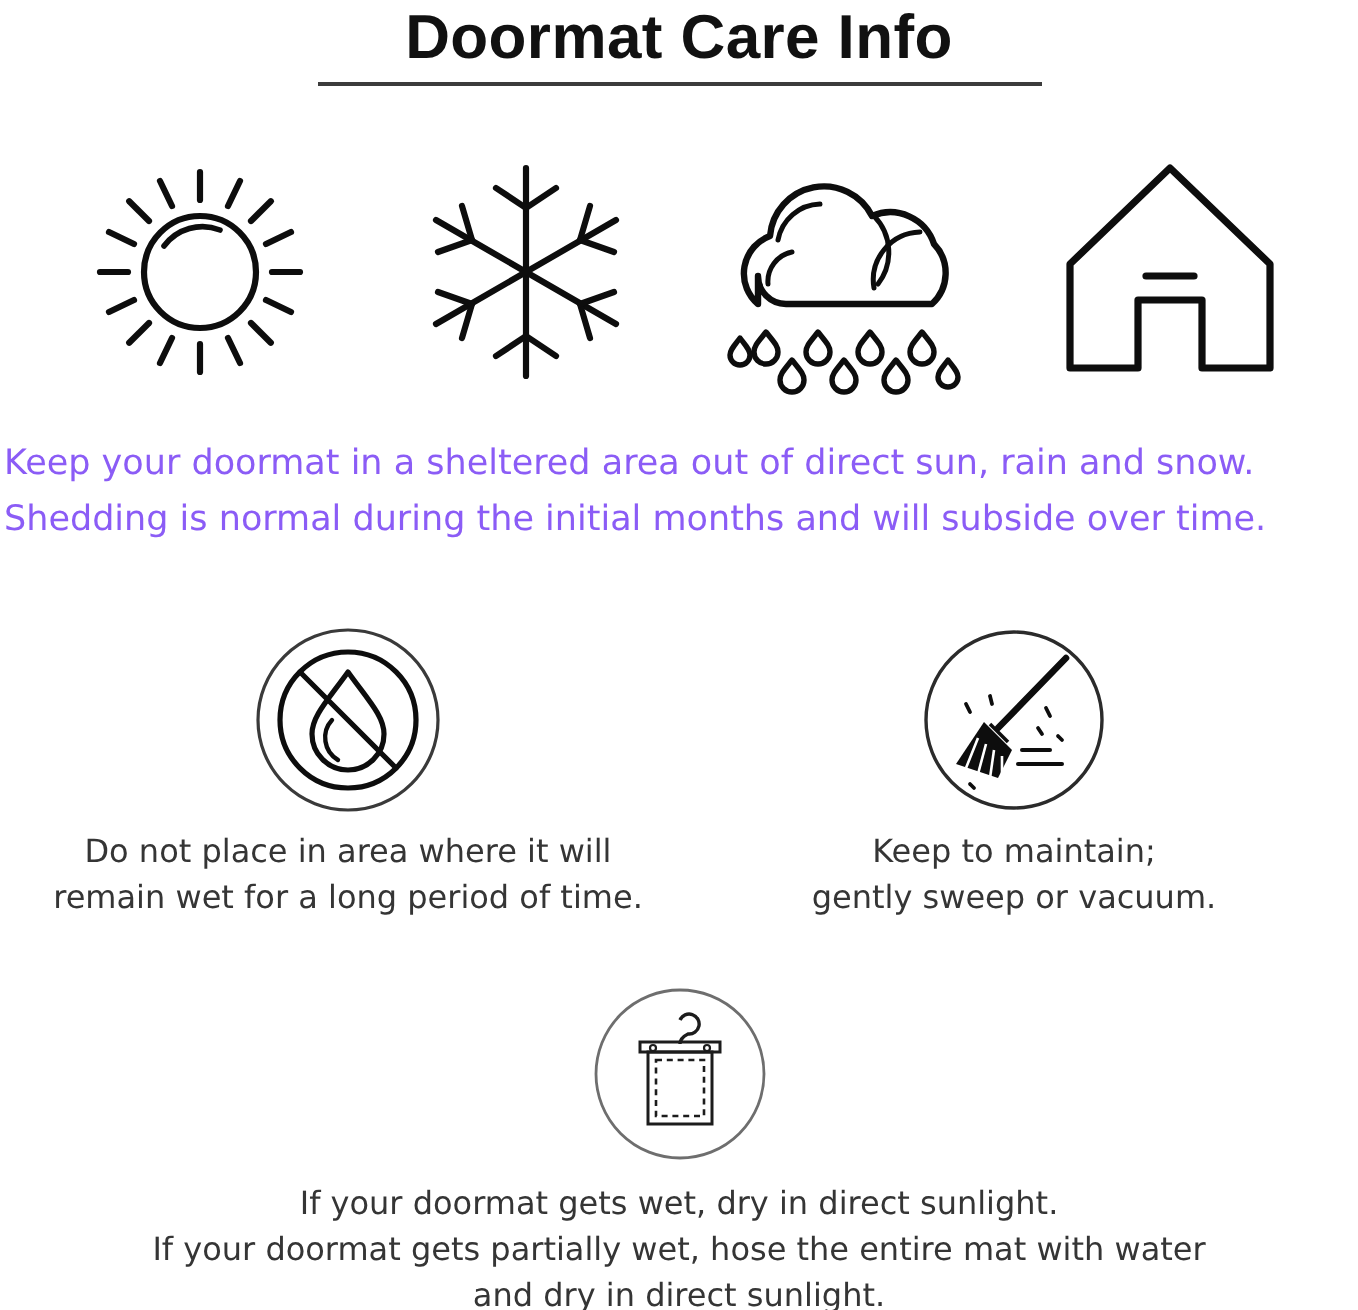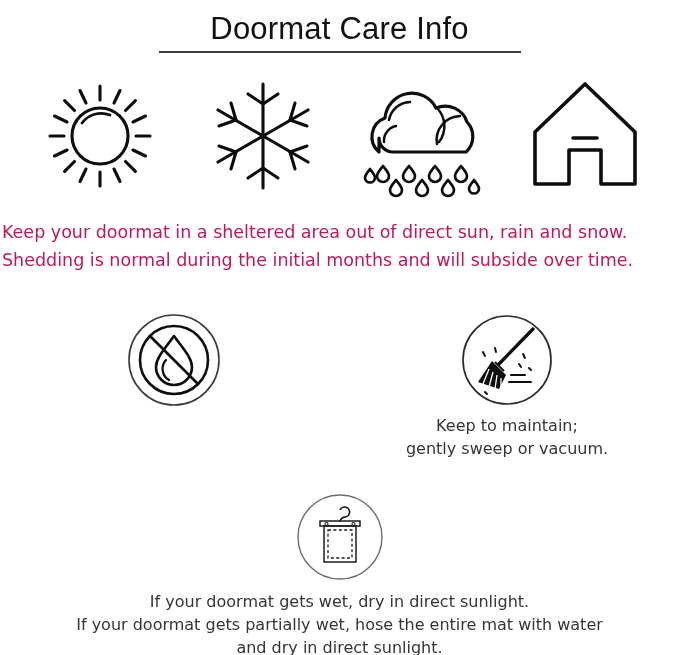--- a/index.html
+++ b/index.html
@@ -23,27 +23,27 @@
   
   .title-block {
     position: absolute;
     left: 0;
     top: 0;
     width: 679px;
     text-align: center;
   }
   .title {
     font-family: "Liberation Sans", sans-serif;
-    font-weight: normal;
+    font-weight: bold;
     font-size: 31px;
     letter-spacing: 0.2px;
     color: #111111;
     line-height: 34px;
     margin: 0;
-    padding-top: 12px;
+    padding-top: 2px;
   }
   .title-rule {
     width: 362px;
     height: 2px;
     background: #3c3c3c;
     margin: 5px auto 0 auto;
   }
 
   
   .icon-row {
@@ -66,21 +66,21 @@
   .cell-house { left: 510px; }
 
   
   .lead-text {
     position: absolute;
     left: 2px;
     top: 218px;
     width: 677px;
     font-size: 17.5px;
     line-height: 28px;
-    color: #be185d;
+    color: #8b5cf6;
     font-weight: 400;
     white-space: pre-line;
   }
 
   
   .pair-section {
     position: absolute;
     left: 0;
     top: 312px;
     width: 679px;
@@ -235,20 +235,22 @@
     <div class="pair-col pair-left">
       <div class="badge">
         <svg width="96" height="96" viewBox="0 0 96 96" fill="none">
           <circle cx="48" cy="48" r="45" stroke="#3a3a3a" stroke-width="1.6"></circle>
           <circle cx="48" cy="48" r="34" stroke="#0d0d0d" stroke-width="2.6"></circle>
           <path d="M48 24 C58 38 66 46 66 55 a18 18 0 0 1 -36 0 c0 -9 8 -17 18 -31 Z" stroke="#0d0d0d" stroke-width="2.6" stroke-linejoin="round"></path>
           <path d="M40 48 a13 13 0 0 0 3 20" stroke="#0d0d0d" stroke-width="2.2" stroke-linecap="round"></path>
           <line x1="24" y1="24" x2="72" y2="72" stroke="#0d0d0d" stroke-width="2.6" stroke-linecap="round"></line>
         </svg>
       </div>
+      <div class="caption">Do not place in area where it will
+remain wet for a long period of time.</div>
     </div>
 
     <div class="pair-col pair-right">
       <div class="badge">
         <svg width="96" height="96" viewBox="0 0 96 96" fill="none">
           <circle cx="48" cy="48" r="44" stroke="#2b2b2b" stroke-width="1.7"></circle>
 
           <line x1="74" y1="17" x2="40" y2="52" stroke="#0d0d0d" stroke-width="3.3" stroke-linecap="round"></line>
 
           <g stroke="#0d0d0d" stroke-width="1.8">

